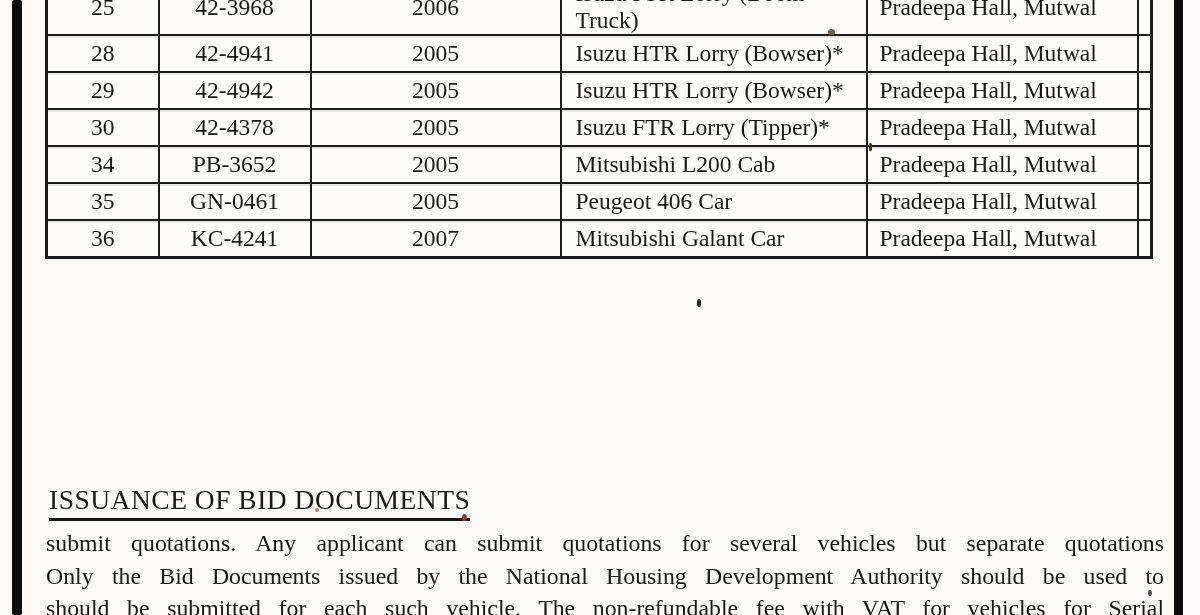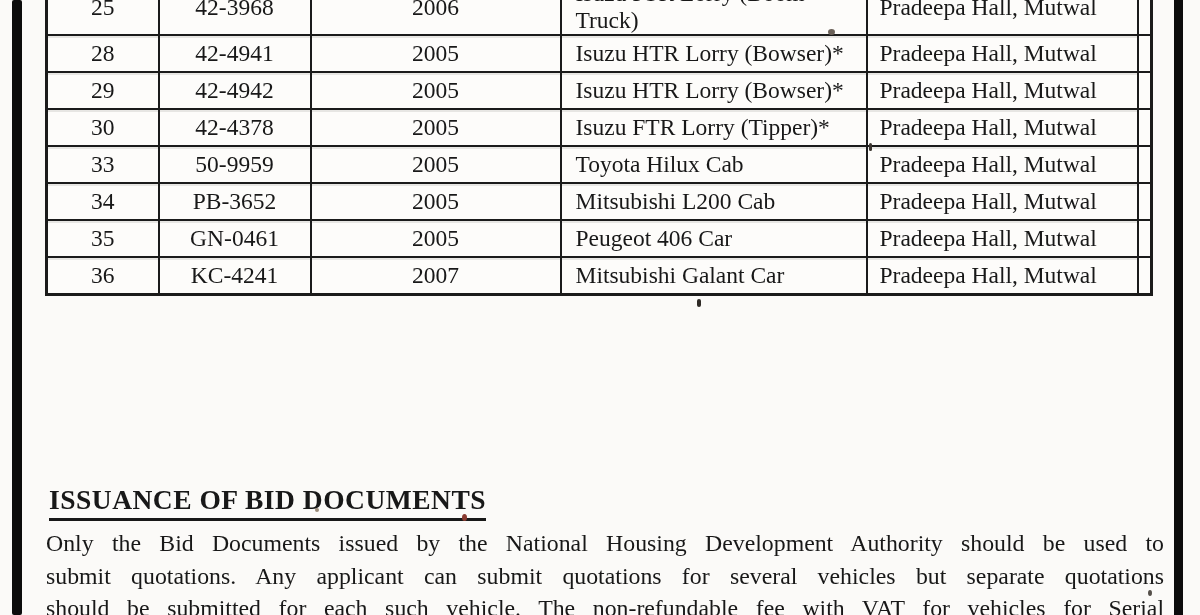--- a/index.html
+++ b/index.html
@@ -33,21 +33,21 @@
   }
   table{border:3.2px solid var(--border);}
   td.num{text-align:center;}
   td.desc{padding-left:14px;}
   td.loc{padding-left:12px;}
   td.sliver{box-shadow:none;}
 
   
   .heading{
     position:absolute;left:49px;top:484px;
-    font-size:27.5px;font-weight:bold;letter-spacing:.5px;
+    font-size:27.5px;font-weight:normal;letter-spacing:.5px;
     padding-bottom:2px;border-bottom:3.5px solid var(--ink);
     display:inline-block;
   }
 
   
   .paragraph{
     position:absolute;left:46px;top:527px;width:1118px;
     font-size:23.8px;line-height:32.5px;
   }
   .paragraph .pline{
@@ -108,28 +108,20 @@
         </tr>
         <tr>
           <td class="num">30</td>
           <td class="num">42-4378</td>
           <td class="num">2005</td>
           <td class="desc">Isuzu FTR Lorry (Tipper)*</td>
           <td class="loc">Pradeepa Hall, Mutwal</td>
           <td class="sliver"></td>
         </tr>
         <tr>
-          <td class="num">33</td>
-          <td class="num">50-9959</td>
-          <td class="num">2005</td>
-          <td class="desc">Toyota Hilux Cab</td>
-          <td class="loc">Pradeepa Hall, Mutwal</td>
-          <td class="sliver"></td>
-        </tr>
-        <tr>
           <td class="num">34</td>
           <td class="num">PB-3652</td>
           <td class="num">2005</td>
           <td class="desc">Mitsubishi L200 Cab</td>
           <td class="loc">Pradeepa Hall, Mutwal</td>
           <td class="sliver"></td>
         </tr>
         <tr>
           <td class="num">35</td>
           <td class="num">GN-0461</td>
@@ -146,22 +138,22 @@
           <td class="loc">Pradeepa Hall, Mutwal</td>
           <td class="sliver"></td>
         </tr>
       </tbody>
   </table>
 </div>
 
 <div class="heading">ISSUANCE OF BID DOCUMENTS</div>
 
 <div class="paragraph">
+  <div class="pline">submit quotations. Any applicant can submit quotations for several vehicles but separate quotations</div>
   <div class="pline">Only the Bid Documents issued by the National Housing Development Authority should be used to</div>
-  <div class="pline">submit quotations. Any applicant can submit quotations for several vehicles but separate quotations</div>
   <div class="pline">should be submitted for each such vehicle. The non-refundable fee with VAT for vehicles for Serial</div>
 </div>
 
 <div class="speck s1"></div>
 <div class="speck s2"></div>
 <div class="speck s3"></div>
 <div class="speck s4"></div>
 <div class="speck s5"></div>
 <div class="speck s6"></div>
 

